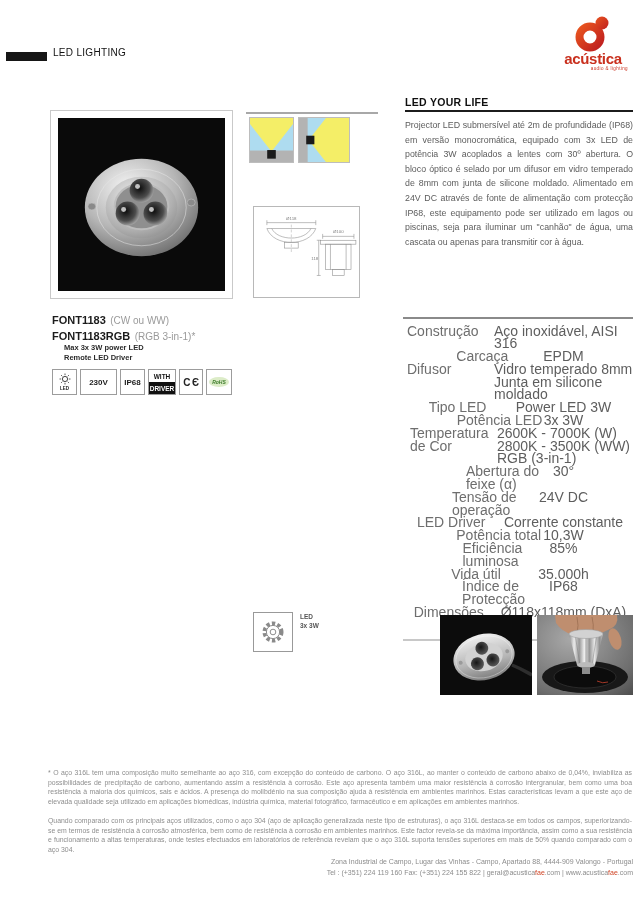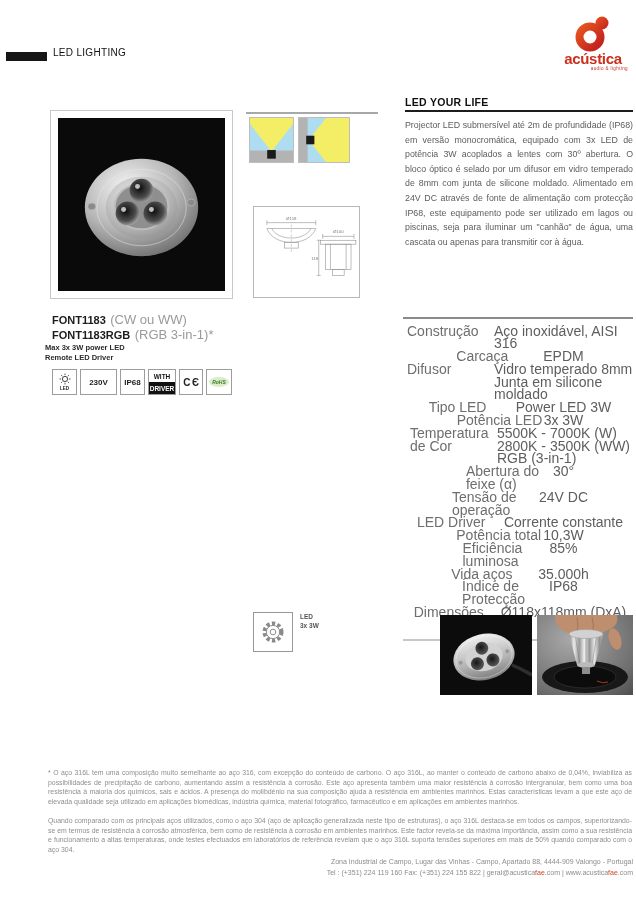--- a/index.html
+++ b/index.html
@@ -21,22 +21,22 @@
   .photo-frame .inner { width:100%; height:100%; background:#0a0a0a; }
   .beam-rule { left:246px; top:112px; width:132px; height:2px; background:#a8a8a8; }
   .beam1 { left:249px; top:117px; width:45px; height:46px; border:1px solid #bdbdbd; }
   .beam2 { left:298px; top:117px; width:52px; height:46px; border:1px solid #bdbdbd; }
   .beam1 svg, .beam2 svg, .photo-frame svg { display:block; width:100%; height:100%; }
   .drawing-box { left:253px; top:206px; width:107px; height:92px; border:1px solid #b8b8b8; background:#fff; }
   .drawing-box svg { display:block; width:100%; height:100%; }
 
   .model-block { left:52px; top:312px; line-height:14px; white-space:nowrap; }
   .model-name { font-size:11px; font-weight:bold; color:#1c1c1c; }
-  .model-variant { font-size:13px; color:#9a9a9a; font-weight:normal; }
-  .feature-block { left:45px; top:343px; font-size:7.5px; font-weight:bold; color:#2a2a2a; line-height:10px; }
+  .model-variant { font-size:10px; color:#9a9a9a; font-weight:normal; }
+  .feature-block { left:64px; top:343px; font-size:7.5px; font-weight:bold; color:#2a2a2a; line-height:10px; }
 
   .badges { left:52px; top:369px; display:flex; gap:3px; align-items:stretch; height:26px; }
   .badge { border:1px solid #9c9c9c; background:#fff; display:flex; align-items:center; justify-content:center; flex-direction:column; }
   .badge-led { width:25px; }
   .badge-led .lbl { font-size:4.5px; font-weight:bold; color:#222; margin-top:1px; }
   .badge-230v { width:37px; font-size:8px; font-weight:bold; color:#1d1d1d; }
   .badge-ip68 { width:25px; font-size:8px; font-weight:bold; color:#1d1d1d; }
   .badge-driver { width:28px; padding:0; }
   .badge-driver .w { width:100%; height:50%; display:flex; align-items:center; justify-content:center; font-size:6.5px; font-weight:bold; color:#111; background:#fff; }
   .badge-driver .d { width:100%; height:50%; display:flex; align-items:center; justify-content:center; font-size:6.5px; font-weight:bold; color:#fff; background:#111; }
@@ -258,21 +258,21 @@
         </div>
         <div class="spec-row">
           <div class="spec-label">Potência LED</div>
           <div class="spec-values">
             <div>3x 3W</div>
           </div>
         </div>
         <div class="spec-row">
           <div class="spec-label">Temperatura de Cor</div>
           <div class="spec-values">
-            <div>5500K - 7000K (W)</div>
+            <div>2600K - 7000K (W)</div>
             <div>2800K - 3500K (WW)</div>
             <div>RGB (3-in-1)</div>
           </div>
         </div>
         <div class="spec-row">
           <div class="spec-label">Abertura do feixe (α)</div>
           <div class="spec-values">
             <div>30°</div>
           </div>
         </div>
@@ -294,21 +294,21 @@
             <div>10,3W</div>
           </div>
         </div>
         <div class="spec-row">
           <div class="spec-label">Eficiência luminosa</div>
           <div class="spec-values">
             <div>85%</div>
           </div>
         </div>
         <div class="spec-row">
-          <div class="spec-label">Vida aços</div>
+          <div class="spec-label">Vida útil</div>
           <div class="spec-values">
             <div>35.000h</div>
           </div>
         </div>
         <div class="spec-row">
           <div class="spec-label">Índice de Protecção</div>
           <div class="spec-values">
             <div>IP68</div>
           </div>
         </div>

